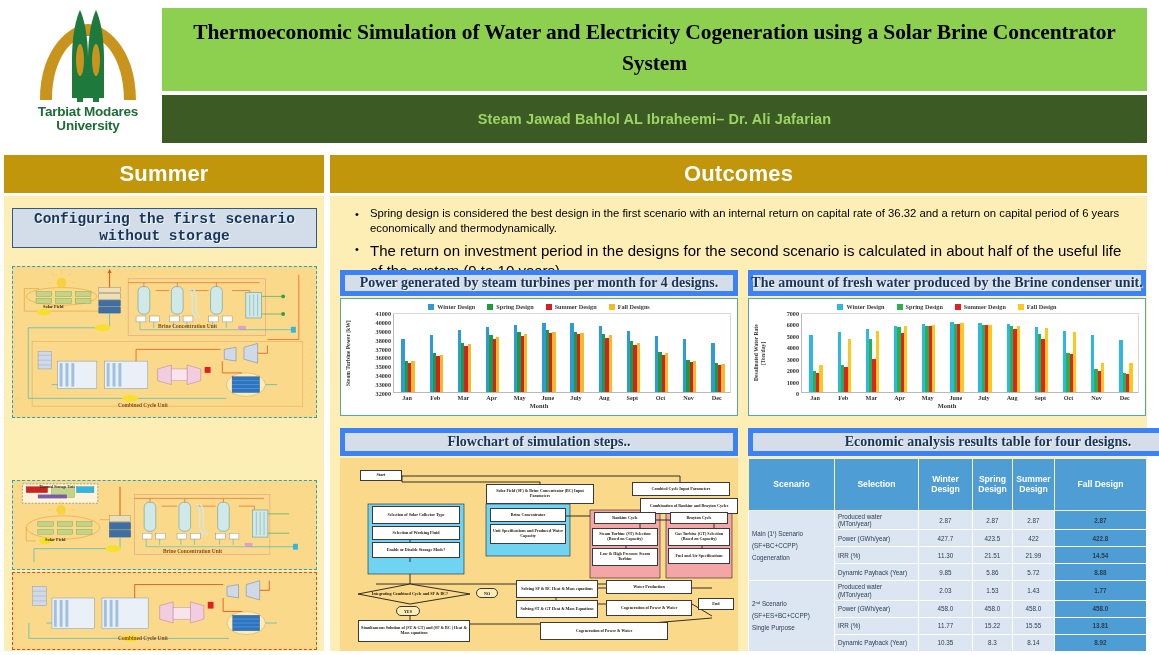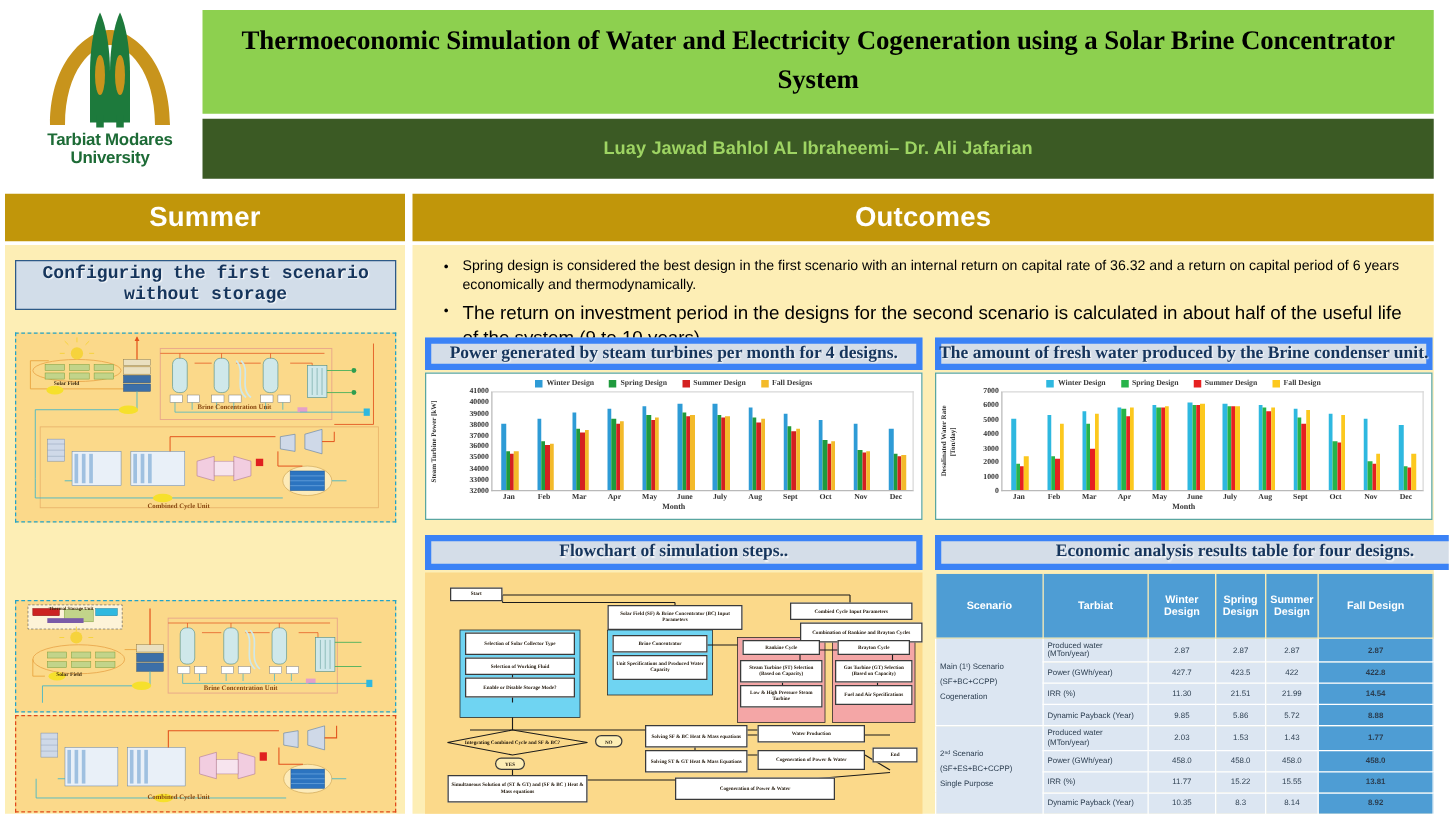--- a/index.html
+++ b/index.html
@@ -125,21 +125,21 @@
         <div>Tarbiat Modares</div>
         <div>University</div>
       </div>
     </div>
 
     <div class="title-bar">
       <div class="title-text">Thermoeconomic Simulation of Water and Electricity Cogeneration using a Solar Brine Concentrator System</div>
     </div>
 
     <div class="authors-bar">
-      <div class="authors-text">Luay Jawad Bahlol  AL Ibraheemi– Dr. Ali Jafarian</div>
+      <div class="authors-text">Steam Jawad Bahlol  AL Ibraheemi– Dr. Ali Jafarian</div>
     </div>
   </div>
 
   <div class="sect-bar" id="methods-bar">
     <span>Summer</span>
   </div>
   <div class="sect-bar" id="outcomes-bar">
     <span>Outcomes</span>
   </div>
 
@@ -737,21 +737,21 @@
         <line x1="70" y1="78" x2="70" y2="86" stroke="#1b1b1b" stroke-width="0.9"></line>
         <line x1="70" y1="96" x2="70" y2="104" stroke="#1b1b1b" stroke-width="0.9"></line>
         <polygon points="70,126 130,136 70,146 18,136" fill="#fbd98a" stroke="#1b1b1b" stroke-width="0.9"></polygon>
       </svg><div class="fnode" style="left: 20px; top: 12px; width: 42px; height: 11px;">Start</div><div class="fnode" style="left: 146px; top: 26px; width: 108px; height: 20px;">Solar Field (SF) &amp; Brine Concentrator (BC) Input Parameters</div><div class="fnode" style="left: 292px; top: 24px; width: 98px; height: 14px;">Combied Cycle Input Parameters</div><div class="fnode" style="left: 300px; top: 40px; width: 98px; height: 16px;">Combination of Rankine and Brayton Cycles</div><div class="fnode" style="left: 32px; top: 48px; width: 88px; height: 18px;">Selection of Solar Collector Type</div><div class="fnode" style="left: 32px; top: 68px; width: 88px; height: 14px;">Selection of Working Fluid</div><div class="fnode" style="left: 32px; top: 84px; width: 88px; height: 16px;">Enable or Disable Storage Mode?</div><div class="fnode" style="left: 150px; top: 50px; width: 76px; height: 14px;">Brine Concentrator</div><div class="fnode" style="left: 150px; top: 66px; width: 76px; height: 20px;">Unit Specifications and Produced Water Capacity</div><div class="fnode" style="left: 254px; top: 54px; width: 62px; height: 12px;">Rankine Cycle</div><div class="fnode" style="left: 252px; top: 70px; width: 66px; height: 18px;">Steam Turbine (ST) Selection (Based on Capacity)</div><div class="fnode" style="left: 252px; top: 90px; width: 66px; height: 18px;">Low &amp; High Pressure Steam Turbine</div><div class="fnode" style="left: 330px; top: 54px; width: 58px; height: 12px;">Brayton Cycle</div><div class="fnode" style="left: 328px; top: 70px; width: 62px; height: 18px;">Gas Turbine (GT) Selection (Based on Capacity)</div><div class="fnode" style="left: 328px; top: 90px; width: 62px; height: 16px;">Fuel and Air Specifications</div><div class="fnode" style="left: 176px; top: 122px; width: 82px; height: 18px;">Solving SF &amp; BC Heat &amp; Mass equations</div><div class="fnode" style="left: 176px; top: 142px; width: 82px; height: 18px;">Solving ST &amp; GT Heat &amp; Mass Equations</div><div class="fnode" style="left: 266px; top: 122px; width: 86px; height: 14px;">Water Production</div><div class="fnode" style="left: 266px; top: 142px; width: 86px; height: 16px;">Cogeneration of Power &amp; Water</div><div class="fnode" style="left: 200px; top: 164px; width: 128px; height: 18px;">Cogeneration of Power &amp; Water</div><div class="fnode" style="left: 358px; top: 140px; width: 36px; height: 12px;">End</div><div class="fnode" style="left: 18px; top: 162px; width: 112px; height: 22px;">Simultaneous Solution of (ST &amp; GT) and (SF &amp; BC ) Heat &amp; Mass  equations</div><div class="fdia" style="left: 26px; top: 126px; width: 88px; height: 20px;">Integrating Combined Cycle and SF &amp; BC?</div><div class="fpill" style="left: 136px; top: 130px; width: 22px; height: 10px; background: rgb(253, 238, 181);">NO</div><div class="fpill" style="left: 56px; top: 148px; width: 24px; height: 10px; background: rgb(253, 238, 181);">YES</div></div>
 
   <div id="table-wrap">
     <table class="econ">
       <thead>
         <tr id="econ-head-row">
             <th style="width: 86px;">Scenario</th>
-            <th style="width: 84px;">Tarbiat</th>
+            <th style="width: 84px;">Selection</th>
             <th style="width: 54px;">Winter Design</th>
             <th style="width: 40px;">Spring Design</th>
             <th style="width: 42px;">Summer Design</th>
             <th style="width: 92px;">Fall Design</th>
           </tr>
       </thead>
       <tbody id="econ-body">
           <tr>
             <td class="scen" rowspan="4">
               <div>Main (1ᵗ) Scenario</div>

